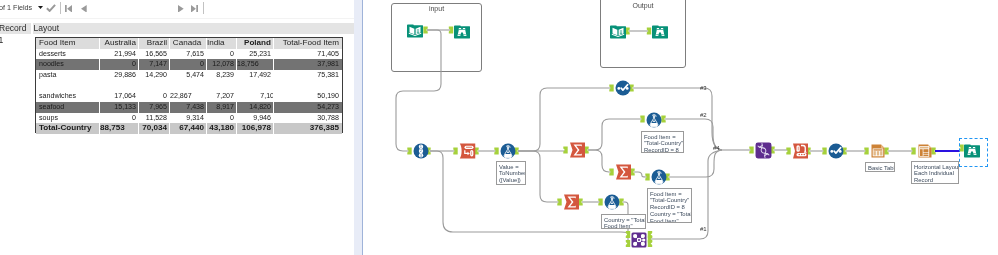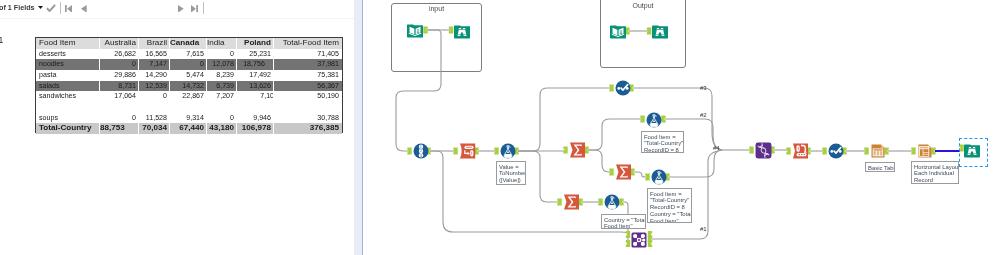--- a/index.html
+++ b/index.html
@@ -3,21 +3,21 @@
 <meta charset="utf-8">
 <style>
   html,body{margin:0;padding:0;}
   body{width:998px;height:255px;overflow:hidden;background:#ffffff;
        font-family:"Liberation Sans",sans-serif;font-size:11px;color:#1d1d1d;
        -webkit-font-smoothing:antialiased;}
   #root{position:relative;width:998px;height:255px;background:#fff;}
 
   
   #results{position:absolute;left:0;top:0;width:354px;height:255px;background:#fff;overflow:hidden;}
-  #toolbar{position:absolute;left:0;top:0;width:354px;height:18px;background:#fff;font-weight:bold;}
+  #toolbar{position:absolute;left:0;top:0;width:354px;height:18px;background:#fff;}
   #toolbar .lbl{position:absolute;left:-1px;top:2.5px;font-size:7.2px;color:#3b3b3b;white-space:nowrap;}
   .tb-sep{position:absolute;top:2px;width:1px;height:12px;background:#c2c2c2;}
   .tb-btn{position:absolute;top:3px;line-height:0;}
   .tb-btn svg{display:block;}
   #records-box{position:absolute;left:91px;top:1.5px;width:81px;height:14px;
      border:1px solid #8a8a8a;background:#fff;box-sizing:border-box;
      font-size:7.2px;line-height:13px;text-align:center;color:#2b2b2b;}
   #tb-rule{position:absolute;left:0;top:18px;width:354px;height:1px;background:#f3f3f3;}
 
   
@@ -95,41 +95,45 @@
       <div class="tb-btn" style="left:191.1px;top:4.8px">
         <svg width="7" height="7.6" viewBox="0 0 7 7.6">
             <path d="M0 0 L0 7.6 L4.9 3.8 Z" fill="#9a9a9a"></path>
             <rect x="5.3" y="0" width="1.7" height="7.6" fill="#9a9a9a"></rect>
           </svg>
       </div>
       <div class="tb-sep" style="left:203.4px"></div>
     </div>
     <div id="tb-rule"></div>
 
+    <div id="colhdr">
+      <div class="colhdr-cell" style="left:-2px;width:33px">Record</div>
+      <div class="colhdr-cell" style="left:32.5px;width:321.5px">Layout</div>
+    </div>
     <div id="rec-num">1</div>
 
     <div id="rtable">
         <div class="rrow rhdr" style="top: 0px;">
           <div class="rcell" style="left: 0px; width: 64px; text-align: left; padding-left: 3px;">Food Item</div>
           <div class="rcell" style="left: 64px; width: 39px; text-align: right; padding-right: 3px;">Australia</div>
           <div class="rsep" style="left: 63px;"></div>
           <div class="rcell" style="left: 103px; width: 31px; text-align: right; padding-right: 3px;">Brazil</div>
           <div class="rsep" style="left: 102px;"></div>
-          <div class="rcell" style="left: 134px; width: 37px; text-align: left; padding-right: 3px; font-weight: bold;">Canada</div>
+          <div class="rcell" style="left: 134px; width: 37px; text-align: center; padding-right: 3px;">Canada</div>
           <div class="rsep" style="left: 133px;"></div>
           <div class="rcell" style="left: 171px; width: 30px; text-align: left; padding-right: 3px;">India</div>
           <div class="rsep" style="left: 170px;"></div>
           <div class="rcell" style="left: 201px; width: 37px; text-align: right; padding-right: 3px; font-weight: bold;">Poland</div>
           <div class="rsep" style="left: 200px;"></div>
           <div class="rcell" style="left: 238px; width: 68px; text-align: right; padding-right: 3px;">Total-Food Item</div>
           <div class="rsep" style="left: 237px;"></div>
         </div>
         <div class="rrow rodd" style="top: 10.65px;">
           <div class="rcell" style="left: 0px; width: 64px; text-align: left; padding-left: 3px;">desserts</div>
-          <div class="rcell" style="left: 64px; width: 39px; text-align: right; padding-right: 3px;">26,682</div>
+          <div class="rcell" style="left: 64px; width: 39px; text-align: right; padding-right: 3px;">21,994</div>
           <div class="rsep" style="left: 63px;"></div>
           <div class="rcell" style="left: 103px; width: 31px; text-align: right; padding-right: 3px;">16,565</div>
           <div class="rsep" style="left: 102px;"></div>
           <div class="rcell" style="left: 134px; width: 37px; text-align: right; padding-right: 3px;">7,615</div>
           <div class="rsep" style="left: 133px;"></div>
           <div class="rcell" style="left: 171px; width: 30px; text-align: right; padding-right: 3px;">0</div>
           <div class="rsep" style="left: 170px;"></div>
           <div class="rcell" style="left: 201px; width: 37px; text-align: right; padding-right: 3px;">25,231</div>
           <div class="rsep" style="left: 200px;"></div>
           <div class="rcell" style="left: 238px; width: 68px; text-align: right; padding-right: 3px;">71,405</div>
@@ -138,68 +142,68 @@
         <div class="rrow reven" style="top: 21.3px;">
           <div class="rcell" style="left: 0px; width: 64px; text-align: left; padding-left: 3px;">noodles</div>
           <div class="rcell" style="left: 64px; width: 39px; text-align: right; padding-right: 3px;">0</div>
           <div class="rsep" style="left: 63px;"></div>
           <div class="rcell" style="left: 103px; width: 31px; text-align: right; padding-right: 3px;">7,147</div>
           <div class="rsep" style="left: 102px;"></div>
           <div class="rcell" style="left: 134px; width: 37px; text-align: right; padding-right: 3px;">0</div>
           <div class="rsep" style="left: 133px;"></div>
           <div class="rcell" style="left: 171px; width: 30px; text-align: right; padding-right: 3px;">12,078</div>
           <div class="rsep" style="left: 170px;"></div>
-          <div class="rcell" style="left: 201px; width: 37px; text-align: center; padding-right: 3px;">18,756</div>
+          <div class="rcell" style="left: 201px; width: 37px; text-align: left; padding-right: 3px;">18,756</div>
           <div class="rsep" style="left: 200px;"></div>
           <div class="rcell" style="left: 238px; width: 68px; text-align: right; padding-right: 3px;">37,981</div>
           <div class="rsep" style="left: 237px;"></div>
         </div>
         <div class="rrow rodd" style="top: 31.95px;">
           <div class="rcell" style="left: 0px; width: 64px; text-align: left; padding-left: 3px;">pasta</div>
           <div class="rcell" style="left: 64px; width: 39px; text-align: right; padding-right: 3px;">29,886</div>
           <div class="rsep" style="left: 63px;"></div>
           <div class="rcell" style="left: 103px; width: 31px; text-align: right; padding-right: 3px;">14,290</div>
           <div class="rsep" style="left: 102px;"></div>
           <div class="rcell" style="left: 134px; width: 37px; text-align: right; padding-right: 3px;">5,474</div>
           <div class="rsep" style="left: 133px;"></div>
           <div class="rcell" style="left: 171px; width: 30px; text-align: right; padding-right: 3px;">8,239</div>
           <div class="rsep" style="left: 170px;"></div>
           <div class="rcell" style="left: 201px; width: 37px; text-align: right; padding-right: 3px;">17,492</div>
           <div class="rsep" style="left: 200px;"></div>
           <div class="rcell" style="left: 238px; width: 68px; text-align: right; padding-right: 3px;">75,381</div>
           <div class="rsep" style="left: 237px;"></div>
         </div>
-        <div class="rrow reven" style="top: 42.6px;">
-          <div class="rcell" style="left: 0px; width: 64px; text-align: left; padding-left: 3px;">salads</div>
-          <div class="rcell" style="left: 64px; width: 39px; text-align: right; padding-right: 3px;">8,731</div>
-          <div class="rsep" style="left: 63px;"></div>
-          <div class="rcell" style="left: 103px; width: 31px; text-align: right; padding-right: 3px;">12,539</div>
-          <div class="rsep" style="left: 102px;"></div>
-          <div class="rcell" style="left: 134px; width: 37px; text-align: right; padding-right: 3px;">14,732</div>
-          <div class="rsep" style="left: 133px;"></div>
-          <div class="rcell" style="left: 171px; width: 30px; text-align: right; padding-right: 3px;">6,739</div>
-          <div class="rsep" style="left: 170px;"></div>
-          <div class="rcell" style="left: 201px; width: 37px; text-align: right; padding-right: 3px;">13,626</div>
-          <div class="rsep" style="left: 200px;"></div>
-          <div class="rcell" style="left: 238px; width: 68px; text-align: right; padding-right: 3px;">56,367</div>
-          <div class="rsep" style="left: 237px;"></div>
-        </div>
         <div class="rrow rodd" style="top: 53.25px;">
           <div class="rcell" style="left: 0px; width: 64px; text-align: left; padding-left: 3px;">sandwiches</div>
           <div class="rcell" style="left: 64px; width: 39px; text-align: right; padding-right: 3px;">17,064</div>
           <div class="rsep" style="left: 63px;"></div>
           <div class="rcell" style="left: 103px; width: 31px; text-align: right; padding-right: 3px;">0</div>
           <div class="rsep" style="left: 102px;"></div>
-          <div class="rcell" style="left: 134px; width: 37px; text-align: right; padding-right: 3px;">22,867</div>
+          <div class="rcell" style="left: 134px; width: 37px; text-align: left; padding-right: 3px;">22,867</div>
           <div class="rsep" style="left: 133px;"></div>
           <div class="rcell" style="left: 171px; width: 30px; text-align: right; padding-right: 3px;">7,207</div>
           <div class="rsep" style="left: 170px;"></div>
           <div class="rcell" style="left: 208px; width: 37px; text-align: right; padding-right: 3px;">7,107</div>
           <div class="rsep" style="left: 200px;"></div>
           <div class="rcell" style="left: 238px; width: 68px; text-align: right; padding-right: 3px;">50,190</div>
+          <div class="rsep" style="left: 237px;"></div>
+        </div>
+        <div class="rrow reven" style="top: 63.9px;">
+          <div class="rcell" style="left: 0px; width: 64px; text-align: left; padding-left: 3px;">seafood</div>
+          <div class="rcell" style="left: 64px; width: 39px; text-align: right; padding-right: 3px;">15,133</div>
+          <div class="rsep" style="left: 63px;"></div>
+          <div class="rcell" style="left: 103px; width: 31px; text-align: right; padding-right: 3px;">7,965</div>
+          <div class="rsep" style="left: 102px;"></div>
+          <div class="rcell" style="left: 134px; width: 37px; text-align: right; padding-right: 3px;">7,438</div>
+          <div class="rsep" style="left: 133px;"></div>
+          <div class="rcell" style="left: 171px; width: 30px; text-align: right; padding-right: 3px;">8,917</div>
+          <div class="rsep" style="left: 170px;"></div>
+          <div class="rcell" style="left: 201px; width: 37px; text-align: right; padding-right: 3px;">14,820</div>
+          <div class="rsep" style="left: 200px;"></div>
+          <div class="rcell" style="left: 238px; width: 68px; text-align: right; padding-right: 3px;">54,273</div>
           <div class="rsep" style="left: 237px;"></div>
         </div>
         <div class="rrow rodd" style="top: 74.55px;">
           <div class="rcell" style="left: 0px; width: 64px; text-align: left; padding-left: 3px;">soups</div>
           <div class="rcell" style="left: 64px; width: 39px; text-align: right; padding-right: 3px;">0</div>
           <div class="rsep" style="left: 63px;"></div>
           <div class="rcell" style="left: 103px; width: 31px; text-align: right; padding-right: 3px;">11,528</div>
           <div class="rsep" style="left: 102px;"></div>
           <div class="rcell" style="left: 134px; width: 37px; text-align: right; padding-right: 3px;">9,314</div>
           <div class="rsep" style="left: 133px;"></div>

